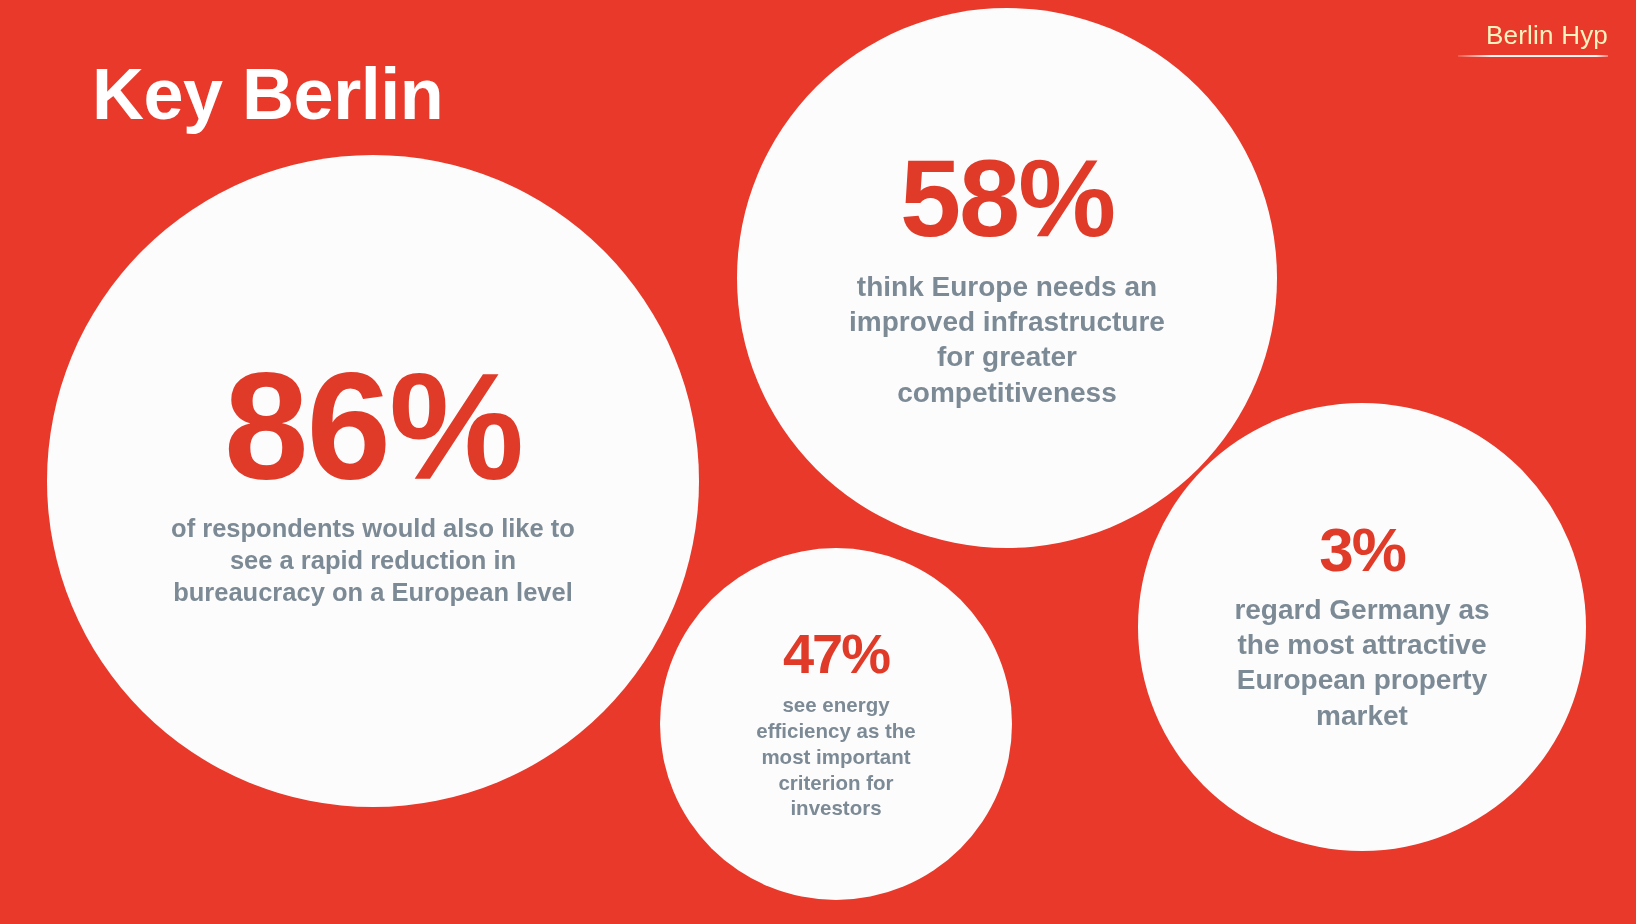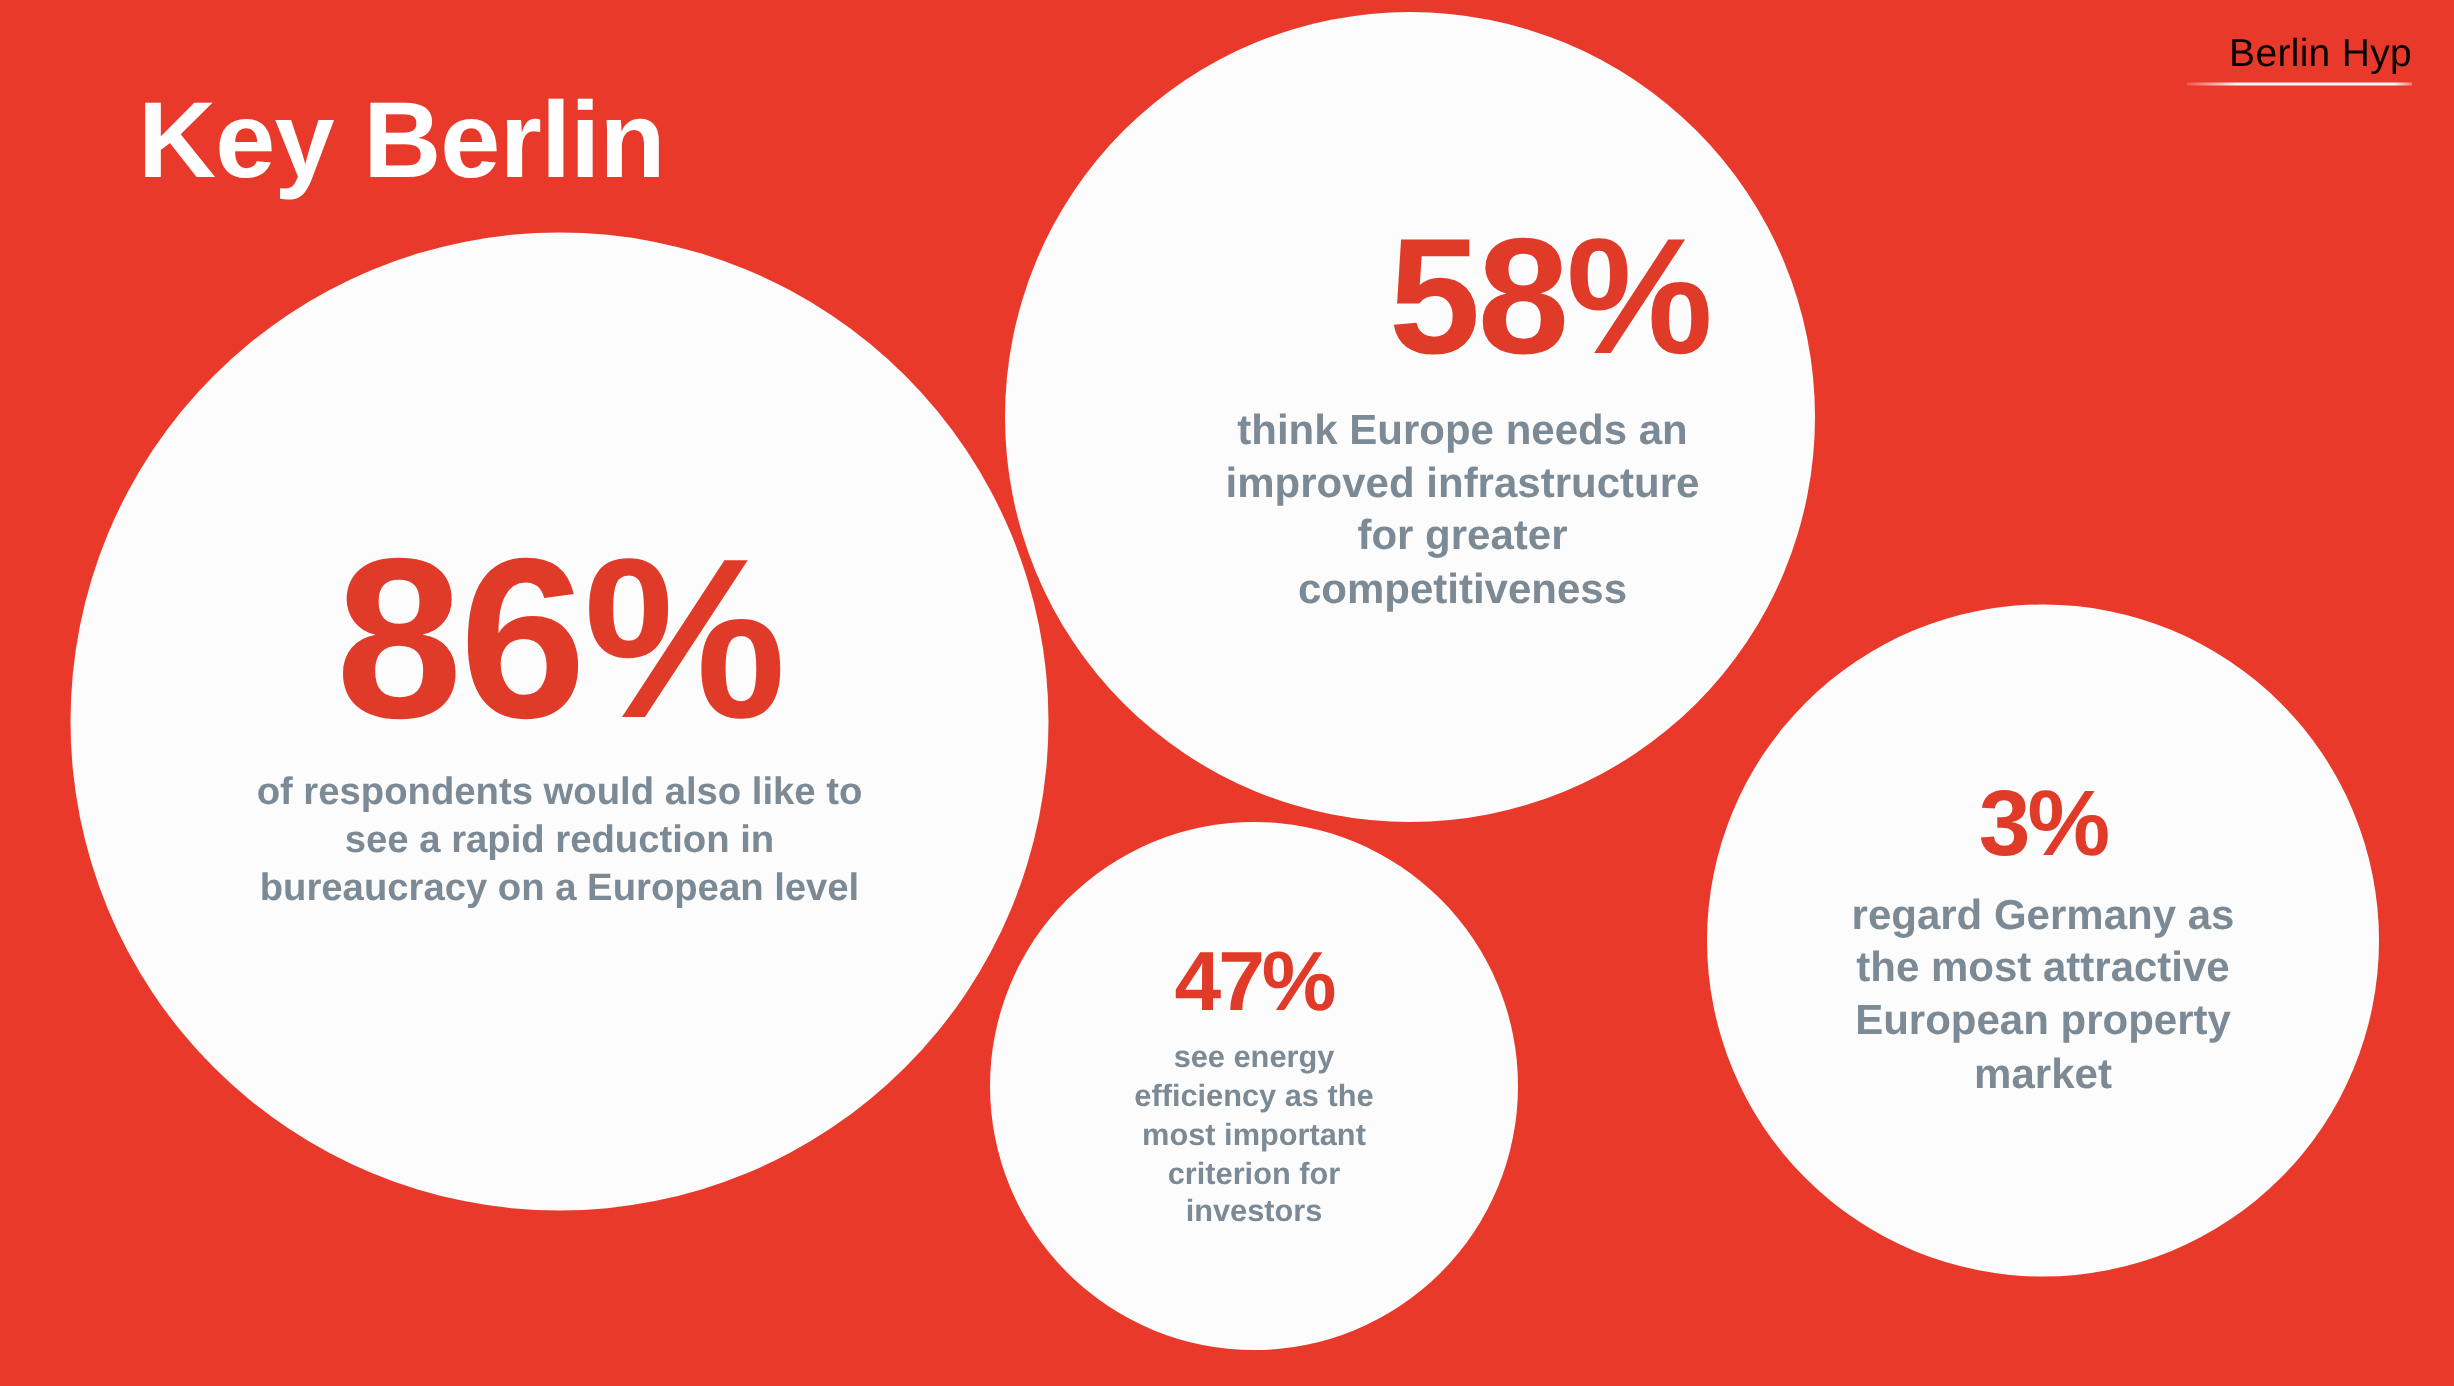--- a/index.html
+++ b/index.html
@@ -32,21 +32,21 @@
 
   
   #brand-logo {
     position: absolute;
     right: 28px;
     top: 22px;
     width: 150px;
     text-align: right;
   }
   #brand-logo .brand-text {
-    color: #000000;
+    color: #fef9c3;
     font-size: 26px;
     font-weight: normal;
     letter-spacing: 0.2px;
     line-height: 1.05;
     display: block;
     opacity: 0.97;
   }
   #brand-logo .brand-rule {
     display: block;
     margin-top: 6px;
@@ -87,24 +87,23 @@
   #circle-86 {
     left: 47px;  top: 155px;
     width: 652px; height: 652px;
     padding: 0 92px;
   }
   #circle-86 .stat-value   { font-size: 152px; margin-bottom: 14px; }
   #circle-86 .stat-caption { font-size: 25.5px; max-width: 430px; }
 
   
   #circle-58 {
-    left: 670px; top: 8px;
+    left: 737px; top: 8px;
     width: 540px; height: 540px;
     padding: 0 70px;
-    align-items: flex-end;
   }
   #circle-58 .stat-value   { font-size: 110px; margin-bottom: 18px; }
   #circle-58 .stat-caption { font-size: 28px; max-width: 330px; }
 
   
   #circle-47 {
     left: 660px; top: 548px;
     width: 352px; height: 352px;
     padding: 0 48px;
   }

